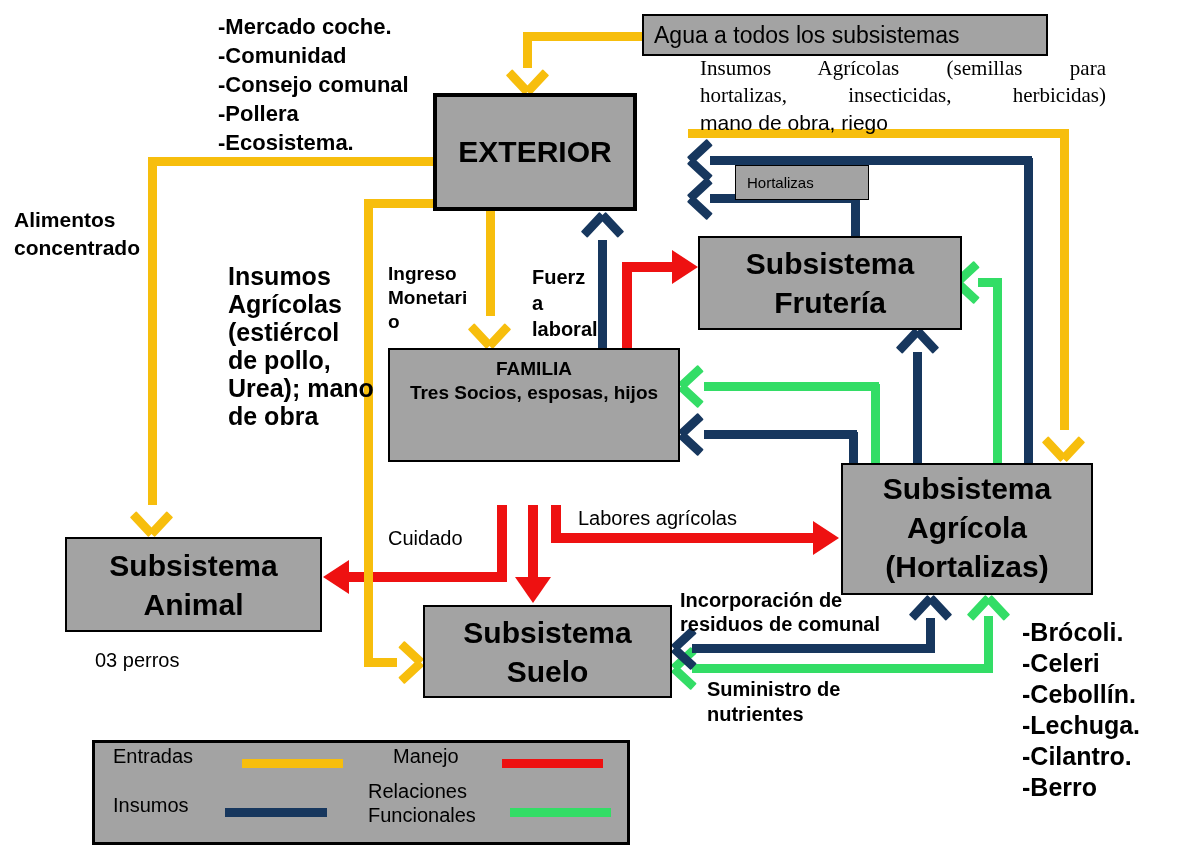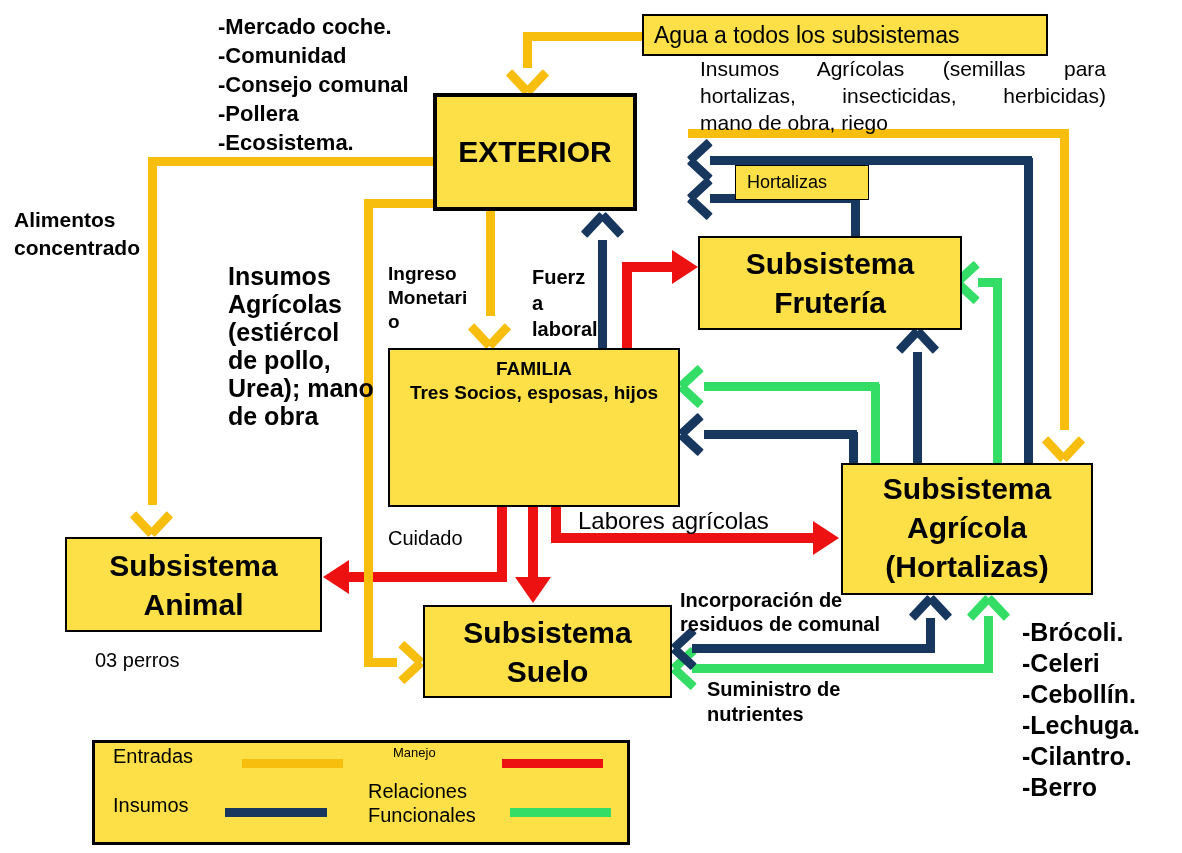--- a/index.html
+++ b/index.html
@@ -1,21 +1,21 @@
 <!DOCTYPE html>
 <html style="--c-entradas: #F7BE0D; --c-salidas: #17375E; --c-manejo: #EE1111; --c-relaciones: #33DD66;"><head>
 <meta charset="utf-8">
 <style>
   :root{
     --c-entradas:#F7BE0D; --c-salidas:#17375E; --c-manejo:#EE1111; --c-relaciones:#33DD66;
   }
   *{margin:0;padding:0;box-sizing:border-box;}
   body{background:#888;font-family:"Liberation Sans",sans-serif;}
   #canvas{position:relative;width:1182px;height:853px;background:#fff;overflow:hidden;color:#000;}
-  .box{position:absolute;background:#fde047;border:2px solid #000;}
+  .box{position:absolute;background:#a3a3a3;border:2px solid #000;}
   .node-title{font-weight:bold;font-size:30px;line-height:39px;text-align:center;white-space:pre-line;}
   .flexc{display:flex;align-items:center;justify-content:center;}
   .txt{position:absolute;white-space:pre-line;}
   .bold{font-weight:bold;}
   .seg{position:absolute;display:block;}
   .ent{background:var(--c-entradas);}
   .sal{background:var(--c-salidas);}
   .man{background:var(--c-manejo);}
   .rel{background:var(--c-relaciones);}
   
@@ -24,21 +24,21 @@
   .head::before{transform:rotate(43deg);}
   .head::after{transform:rotate(-43deg);}
   .h-left{transform:scaleX(-1);}   
   .h-down{transform:rotate(90deg);} 
   .h-up{transform:rotate(-90deg);}  
   
   .tri{position:absolute;background:var(--c-manejo);}
   .tri-right{width:26px;height:34px;clip-path:polygon(0 0,100% 50%,0 100%);}
   .tri-left{width:26px;height:34px;clip-path:polygon(100% 0,0 50%,100% 100%);}
   .tri-down{width:36px;height:26px;clip-path:polygon(0 0,100% 0,50% 100%);}
-  .jline{text-align:justify;text-align-last:justify;}
+  .jline{text-align:justify;text-align-last:justify;font-family:Liberation Serif, serif;}
 </style>
 </head>
 <body>
 
 <div id="canvas">
 
   <div>
 
     <i class="seg rel" style="left:871px;top:384px;width:9px;height:79px"></i>
     <i class="seg rel" style="left:704px;top:382px;width:175px;height:9px"></i>
@@ -115,29 +115,29 @@
 
   <div class="box flexc" style="left:433px;top:93px;width:204px;height:118px;border-width:4px">
     <span class="bold" style="font-size:30px">EXTERIOR</span>
   </div>
 
   <div class="box" style="left:642px;top:14px;width:406px;height:42px;display:flex;align-items:center;padding-left:10px">
     <span style="font-size:23px">Agua a todos los subsistemas</span>
   </div>
 
   <div class="box" style="left:735px;top:165px;width:134px;height:35px;border-width:1px;display:flex;align-items:center;padding-left:11px">
-    <span style="font-size:18px">Hortalizas</span>
+    <span style="font-size:15px">Hortalizas</span>
   </div>
 
   <div class="box flexc" style="left:698px;top:236px;width:264px;height:94px">
     <span class="node-title">Subsistema
 Frutería</span>
   </div>
 
-  <div class="box" style="left:388px;top:348px;width:292px;height:159px;text-align:center;padding-top:8px">
+  <div class="box" style="left:388px;top:348px;width:292px;height:114px;text-align:center;padding-top:8px">
     <div class="bold" style="font-size:19px">FAMILIA</div>
     <div class="bold" style="font-size:19px;margin-top:2px">Tres Socios, esposas, hijos</div>
   </div>
 
   <div class="box" style="left:841px;top:463px;width:252px;height:132px;padding-top:4px">
     <div class="node-title">Subsistema
 Agrícola
 (Hortalizas)</div>
   </div>
 
@@ -176,21 +176,21 @@
   <div class="txt bold" style="left:388px;top:262px;font-size:19px;line-height:24px">Ingreso
 Monetari
 o</div>
 
   <div class="txt bold" style="left:532px;top:264px;font-size:20px;line-height:26px">Fuerz
 a
 laboral</div>
 
   <div class="txt" style="left:388px;top:527px;font-size:20px">Cuidado</div>
 
-  <div class="txt" style="left:578px;top:507px;font-size:24px">Labores agrícolas</div>
+  <div class="txt" style="left:578px;top:507px;font-size:20px">Labores agrícolas</div>
 
   <div class="txt" style="left:95px;top:649px;font-size:20px">03 perros</div>
 
   <div class="txt bold" style="left:680px;top:588px;font-size:20px;line-height:24px">Incorporación de
 residuos de comunal</div>
 
   <div class="txt bold" style="left:707px;top:677px;font-size:20px;line-height:25px">Suministro de
 nutrientes</div>
 
   <div class="txt bold" style="left:1022px;top:617px;font-size:25px;line-height:31px">-Brócoli.
@@ -198,19 +198,19 @@
 -Cebollín.
 -Lechuga.
 -Cilantro.
 -Berro</div>
 
   <div class="box" style="left:92px;top:740px;width:538px;height:105px;border-width:3px"></div>
   <div class="txt" style="left:113px;top:745px;font-size:20px">Entradas</div>
   <i class="seg ent" style="left:242px;top:759px;width:101px;height:9px"></i>
   <div class="txt" style="left:113px;top:794px;font-size:20px">Insumos</div>
   <i class="seg sal" style="left:225px;top:808px;width:102px;height:9px"></i>
-  <div class="txt" style="left:393px;top:745px;font-size:13px">Manejo</div>
+  <div class="txt" style="left:393px;top:745px;font-size:20px">Manejo</div>
   <i class="seg man" style="left:502px;top:759px;width:101px;height:9px"></i>
   <div class="txt" style="left:368px;top:779px;font-size:20px;line-height:24px">Relaciones
 Funcionales</div>
   <i class="seg rel" style="left:510px;top:808px;width:101px;height:9px"></i>
 
 </div>
 
 </body></html>

